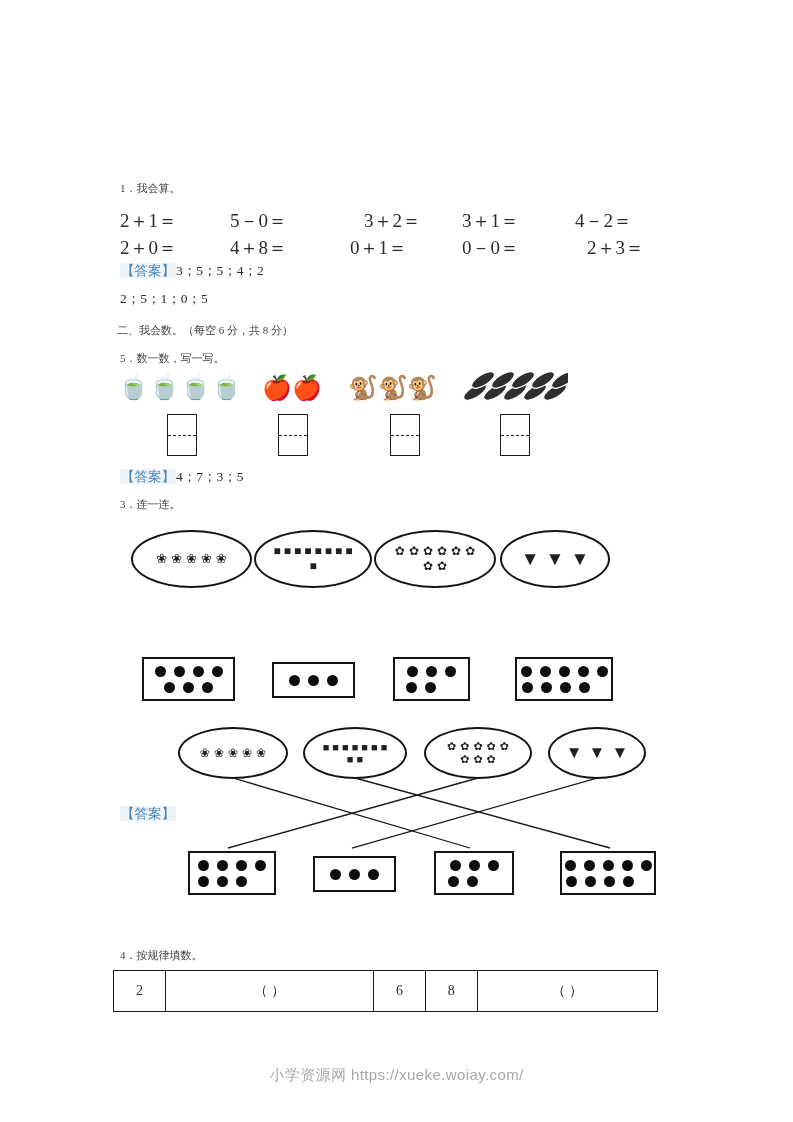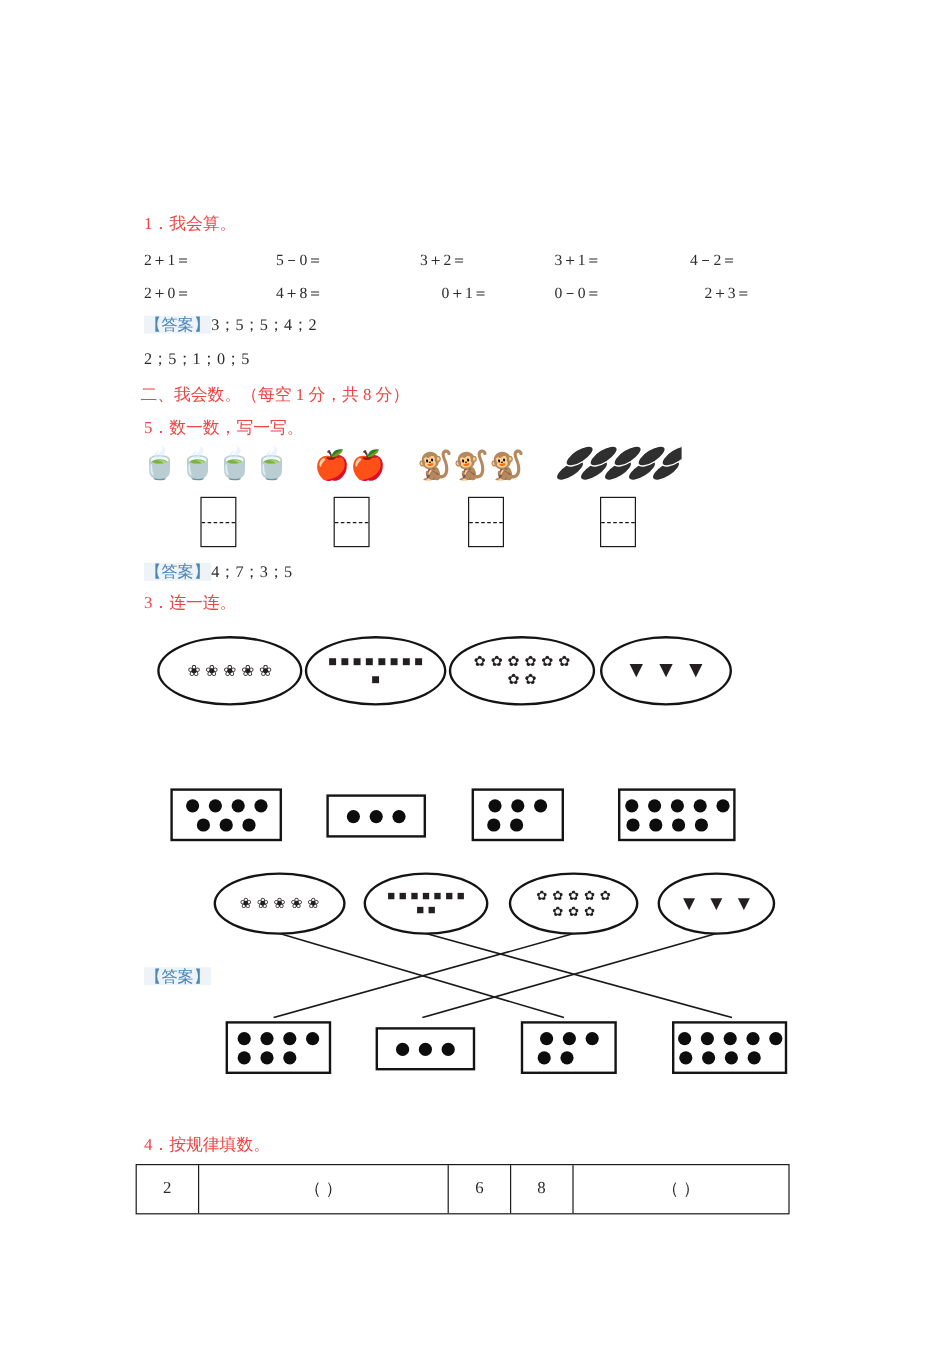--- a/index.html
+++ b/index.html
@@ -14,28 +14,28 @@
   .page { position:absolute; left:0; top:0; width:793px; height:1122px; }
 
   
   .title {
     position:absolute; left:112px; top:92px; width:575px;
     font-size:24px; line-height:42px; font-weight:700;
     letter-spacing:0.3px; color:#1a1a1a;
   }
 
   
-  .txt { position:absolute; font-size:14px; line-height:20px; color:#ef4444; white-space:nowrap; }
+  .txt { position:absolute; font-size:11px; line-height:20px; color:#404040; white-space:nowrap; }
 
   .ans-label { color:#4a86b8; background:#eef3f8; padding:0 1px; }
   .ans-line { position:absolute; font-size:13.5px; color:#2b2b2b; white-space:nowrap; }
 
   
   .calc-row { position:absolute; left:120px; width:570px; height:22px; }
-  .calc-cell { position:absolute; font-size:13px; color:#2b2b2b; white-space:nowrap; }
+  .calc-cell { position:absolute; font-size:19px; color:#2b2b2b; white-space:nowrap; }
 
   
   .obj-group { position:absolute; display:flex; align-items:flex-end; }
   .obj { display:block; }
 
   
   .wbox {
     position:absolute; width:28px; height:40px;
     border:1.4px solid #1a1a1a; background:#fff;
   }
@@ -97,39 +97,39 @@
 <body>
 
 <div class="page">
 
 
   <div class="txt" style="left:120px; top:178px;">1．我会算。</div>
 
   <div class="calc-row" style="top:208px;">
     <span class="calc-cell" style="left:0px;">2＋1＝</span>
     <span class="calc-cell" style="left:110px;">5－0＝</span>
-    <span class="calc-cell" style="left:230px;">3＋2＝</span>
+    <span class="calc-cell" style="left:244px;">3＋2＝</span>
     <span class="calc-cell" style="left:342px;">3＋1＝</span>
     <span class="calc-cell" style="left:455px;">4－2＝</span>
   </div>
 
   <div class="calc-row" style="top:235px;font-family:Liberation Serif, serif;">
     <span class="calc-cell" style="left:0px;">2＋0＝</span>
     <span class="calc-cell" style="left:110px;">4＋8＝</span>
-    <span class="calc-cell" style="left:248px;">0＋1＝</span>
+    <span class="calc-cell" style="left:230px;">0＋1＝</span>
     <span class="calc-cell" style="left:342px;">0－0＝</span>
     <span class="calc-cell" style="left:455px;margin-left:12px;">2＋3＝</span>
   </div>
 
   <div class="ans-line" style="left:120px; top:262px;">
     <span class="ans-label">【答案】</span><span>3；5；5；4；2</span>
   </div>
   <div class="ans-line" style="left:120px; top:290px;">2；5；1；0；5</div>
 
-  <div class="txt" style="left:117px; top:320px;">二、我会数。（每空 1 分，共 8 分）</div>
+  <div class="txt" style="left:117px; top:320px;">二、我会数。（每空 6 分，共 8 分）</div>
   <div class="txt" style="left:120px; top:348px;">5．数一数，写一写。</div>
 
   <div class="obj-group" style="left:118px; top:372px;">
     <span class="obj" style="font-size:25px;">🍵</span>
     <span class="obj" style="font-size:25px;">🍵</span>
     <span class="obj" style="font-size:25px;">🍵</span>
     <span class="obj" style="font-size:25px;">🍵</span>
   </div>
   <div class="obj-group" style="left:262px; top:374px;">
     <span class="obj" style="font-size:24px;">🍎</span>
@@ -368,14 +368,18 @@
   <div class="txt" style="left:120px; top:945px;">4．按规律填数。</div>
 
   <div class="ptable">
     <div class="pcell" style="width:52px;">2</div>
     <div class="pcell" style="width:209px;">（          ）</div>
     <div class="pcell" style="width:52px;">6</div>
     <div class="pcell" style="width:52px;">8</div>
     <div class="pcell" style="width:180px;">（          ）</div>
   </div>
 
+  <div class="footer">
+    <span>小学资源网</span>
+    <span>https://xueke.woiay.com/</span>
+  </div>
 
 </div>
 
 </body></html>

